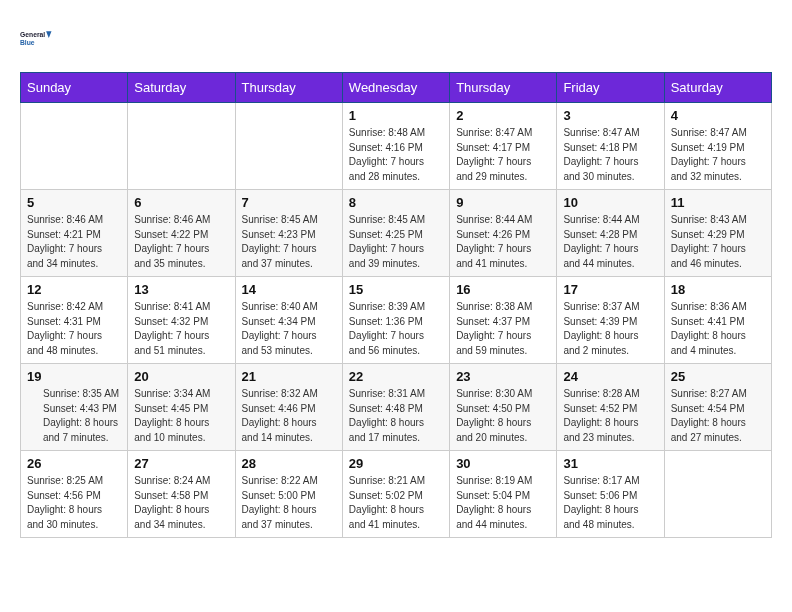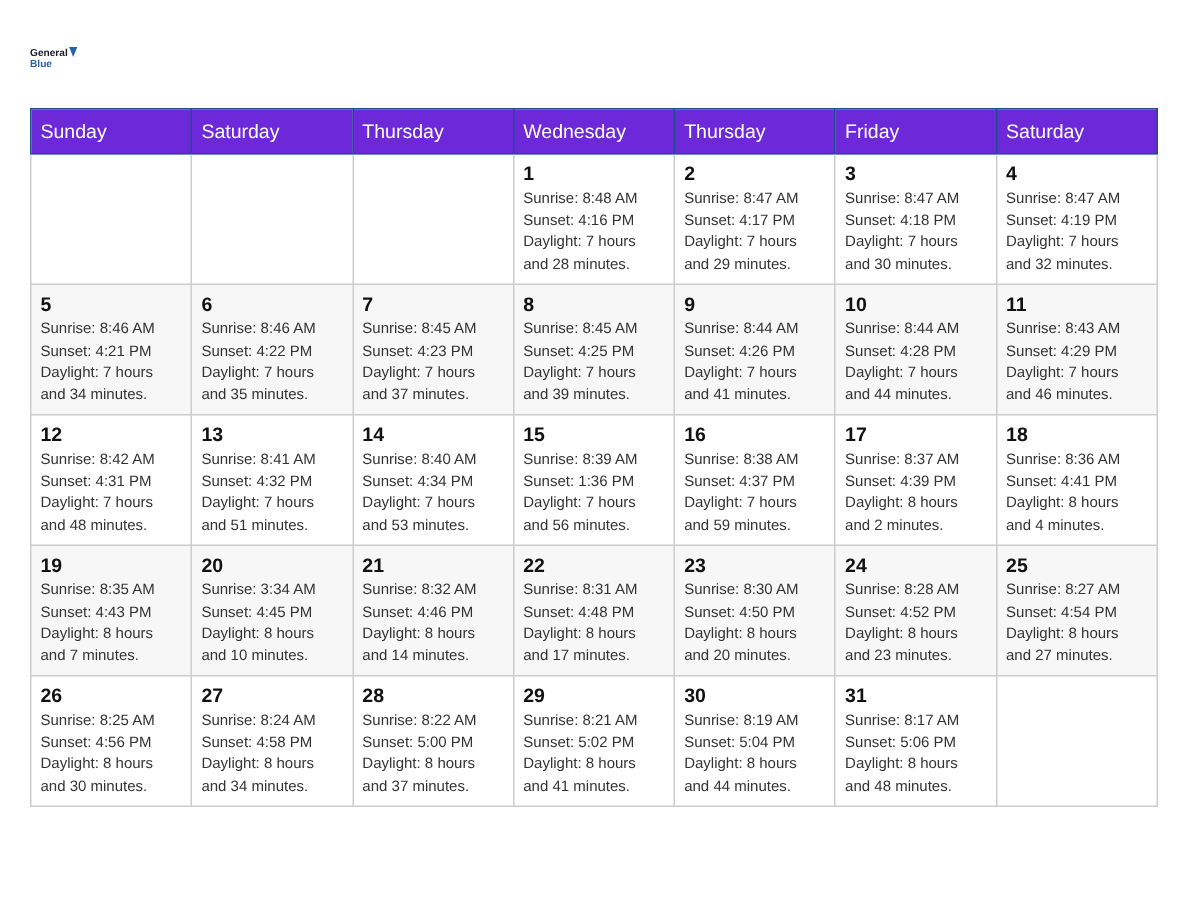--- a/index.html
+++ b/index.html
@@ -241,21 +241,21 @@
           <div class="day-number">18</div>
           <div class="day-detail" style="white-space: pre-line;">Sunrise: 8:36 AM
 Sunset: 4:41 PM
 Daylight: 8 hours
 and 4 minutes.</div>
         </td>
       </tr>
       <tr>
         <td>
           <div class="day-number">19</div>
-          <div class="day-detail" style="white-space: pre-line;">Sunrise: 8:35 AM
+          <div class="day-detail" style="white-space: pre-line; margin-left: 16px;">Sunrise: 8:35 AM
 Sunset: 4:43 PM
 Daylight: 8 hours
 and 7 minutes.</div>
         </td>
         <td>
           <div class="day-number">20</div>
           <div class="day-detail" style="white-space: pre-line;">Sunrise: 3:34 AM
 Sunset: 4:45 PM
 Daylight: 8 hours
 and 10 minutes.</div>

